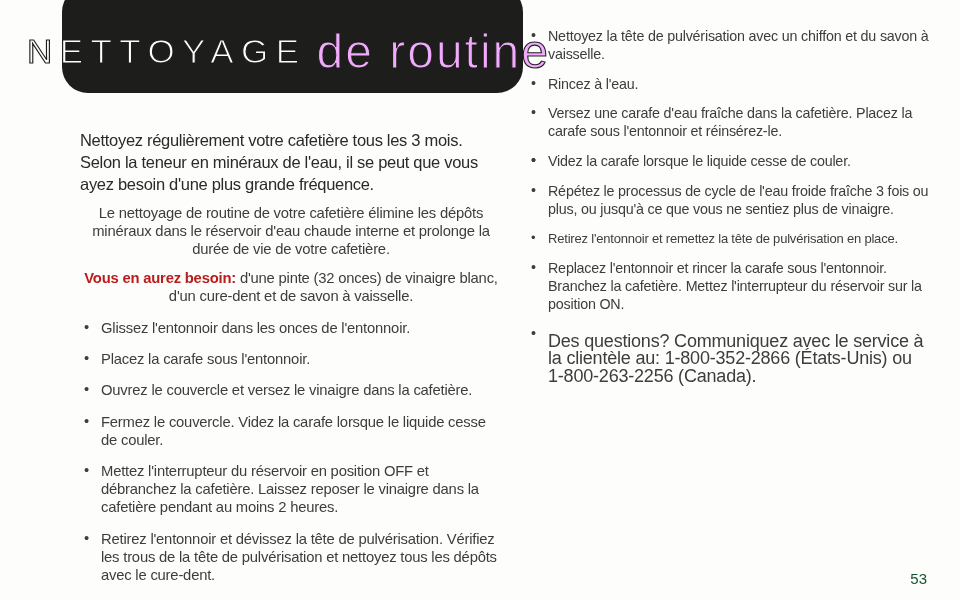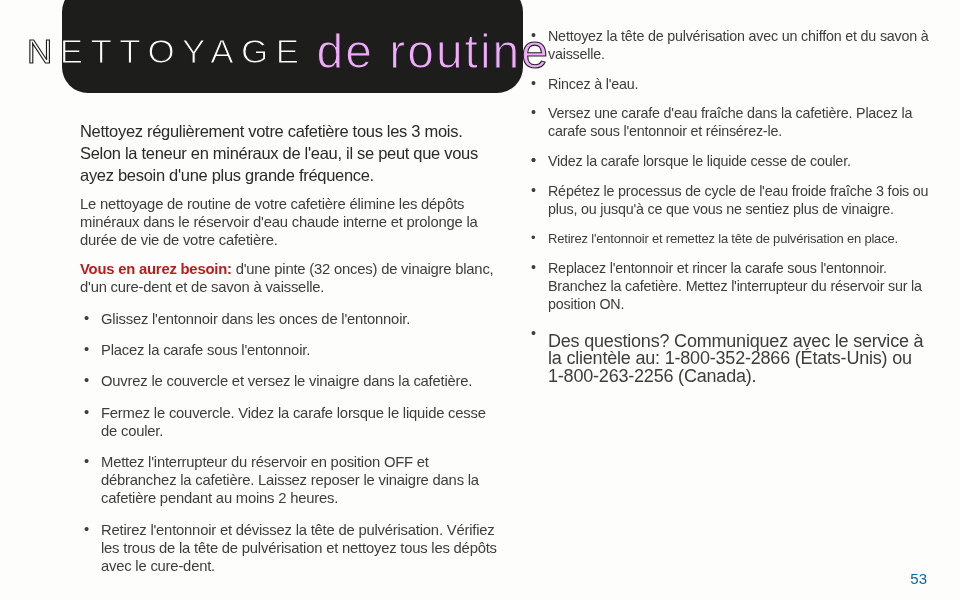--- a/index.html
+++ b/index.html
@@ -45,41 +45,42 @@
     font-size: 48px;
     letter-spacing: 2px;
     font-weight: 400;
     -webkit-text-stroke: 1.1px #1d1d1b;
     white-space: nowrap;
   }
   
   .col-left {
     position: absolute;
     left: 80px;
-    top: 120px;
+    top: 129px;
     width: 422px;
   }
   .col-right {
     position: absolute;
     left: 527px;
     top: 28px;
     width: 402px;
   }
   .lead {
     font-size: 16.5px;
     line-height: 22px;
     letter-spacing: -0.3px;
     color: #2a2a2a;
     margin: 0 0 9px 0;
   }
   .body-par {
     font-size: 14.8px;
     line-height: 18.2px;
     letter-spacing: -0.2px;
     margin: 0 0 10px 0;
+    text-align: center;
   }
   .needs { margin-bottom: 14px; }
   .needs strong { font-weight: bold; color: #b91c1c; }
   ul.bullets {
     list-style: none;
     margin: 0;
     padding: 0;
   }
   ul.bullets li {
     position: relative;
@@ -110,21 +111,21 @@
     line-height: 17.8px;
     letter-spacing: -0.2px;
     margin: 19px 0 0 0;
     padding-left: 21px;
   }
   .page-number {
     position: absolute;
     right: 33px;
     bottom: 13px;
     font-size: 15px;
-    color: #0369a1;
+    color: #14532d;
   }
 </style>
 </head>
 <body>
 
 <div class="page">
 
   <div class="header-badge">
     <span class="title-main">NETTOYAGE</span>
     <span class="title-sub">de routine</span>

